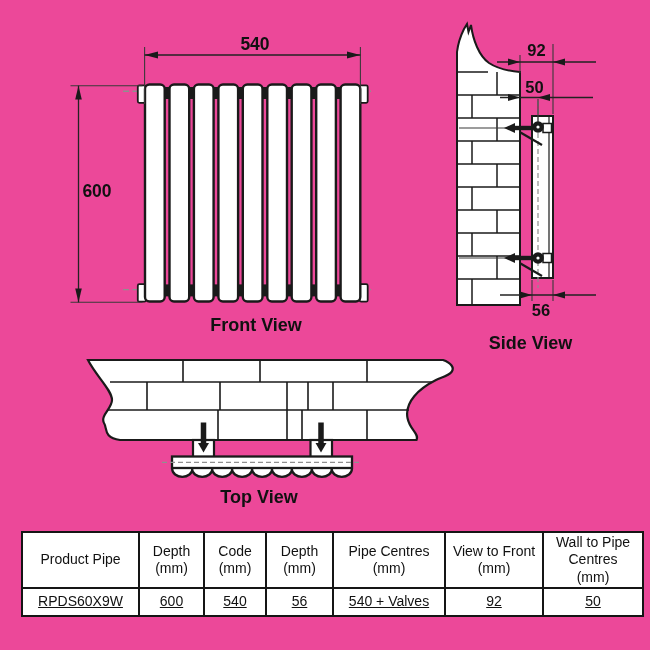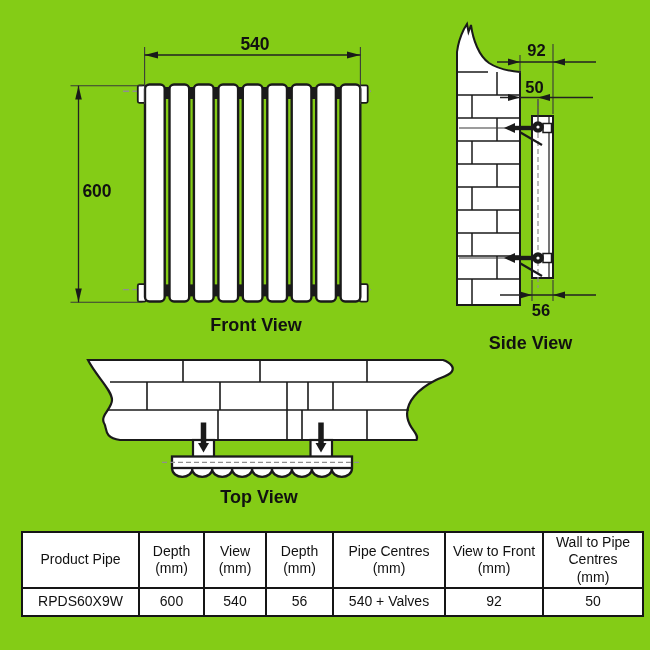--- a/index.html
+++ b/index.html
@@ -1,27 +1,27 @@
 <!DOCTYPE html>
 <html><head>
 <meta charset="utf-8">
 <style>
   html,body{margin:0;padding:0;background:#fff;}
-  #canvas{position:relative;width:650px;height:650px;background:#84cc16;font-family:"Liberation Sans",sans-serif;overflow:hidden;}
+  #canvas{position:relative;width:650px;height:650px;background:#ec4899;font-family:"Liberation Sans",sans-serif;overflow:hidden;}
   #drawing{position:absolute;top:0;left:0;}
   .dim-text{font-weight:bold;font-size:17.5px;fill:#111;}
   .dim-text-side{font-weight:bold;font-size:16.5px;fill:#111;}
   .view-label{font-weight:bold;font-size:18px;fill:#111;}
   .thin{stroke:#3a3a3a;stroke-width:1.1;}
   .dimline{stroke:#222;stroke-width:1.3;}
   .arrow{fill:#1a1a1a;stroke:none;}
   table.spec{position:absolute;left:21px;top:531px;width:621px;border-collapse:collapse;table-layout:fixed;background:#fff;}
   table.spec th,table.spec td{border:2px solid #151515;font-size:14px;font-weight:normal;text-align:center;vertical-align:middle;padding:0 2px;color:#111;line-height:1.22;}
   table.spec th{white-space:pre-line;height:54px;}
-  table.spec td{height:26px;}
+  table.spec td{height:26px;text-decoration:underline;}
 </style>
 </head>
 <body>
 
 <div id="canvas">
 
 <svg id="drawing" width="650" height="650" viewBox="0 0 650 650">
 
   <g>
     <g stroke="#8f8f8f" stroke-width="1.4" stroke-dasharray="6 3.5" fill="none">
@@ -210,21 +210,21 @@
         <col style="width:67px">
       <col style="width:112px">
         <col style="width:98px">
         <col style="width:100px">
     </colgroup>
     <thead>
       <tr>
         <th>Product Pipe</th>
         <th>Depth
 (mm)</th>
-        <th>View
+        <th>Code
 (mm)</th>
         <th>Depth
 (mm)</th>
         <th>Pipe Centres
 (mm)</th>
         <th>View to Front
 (mm)</th>
         <th>Wall to Pipe
 Centres
 (mm)</th>

